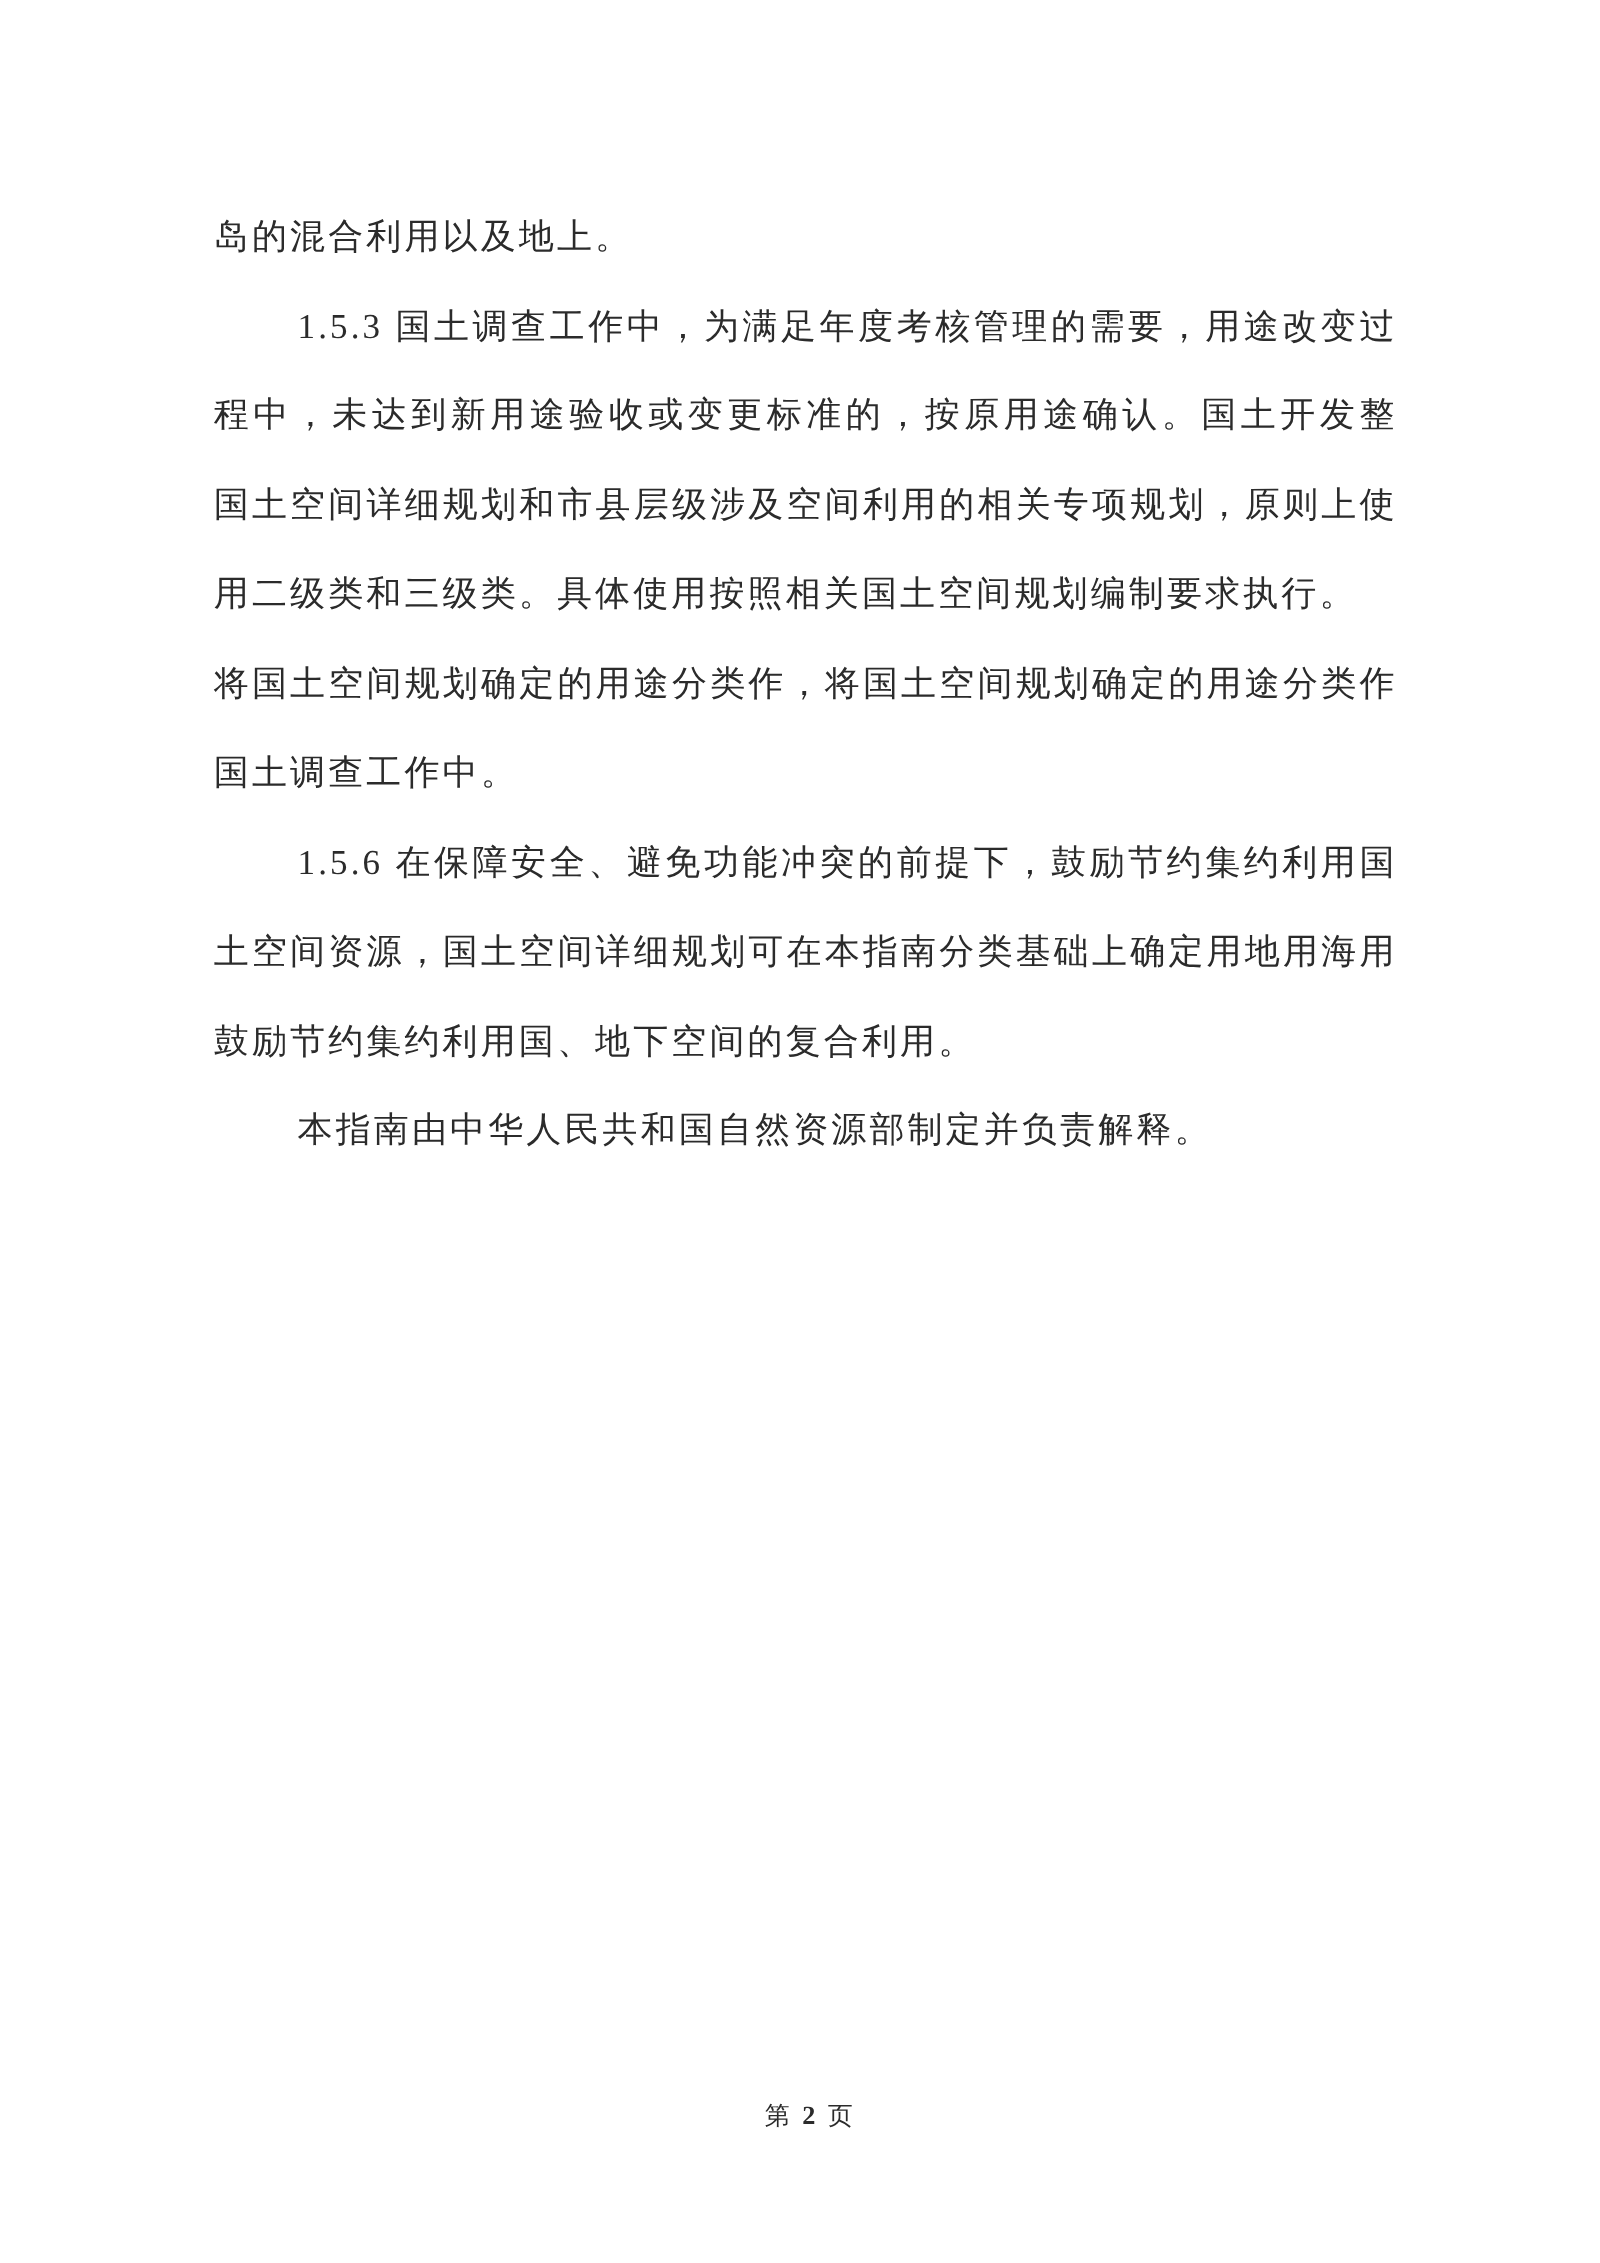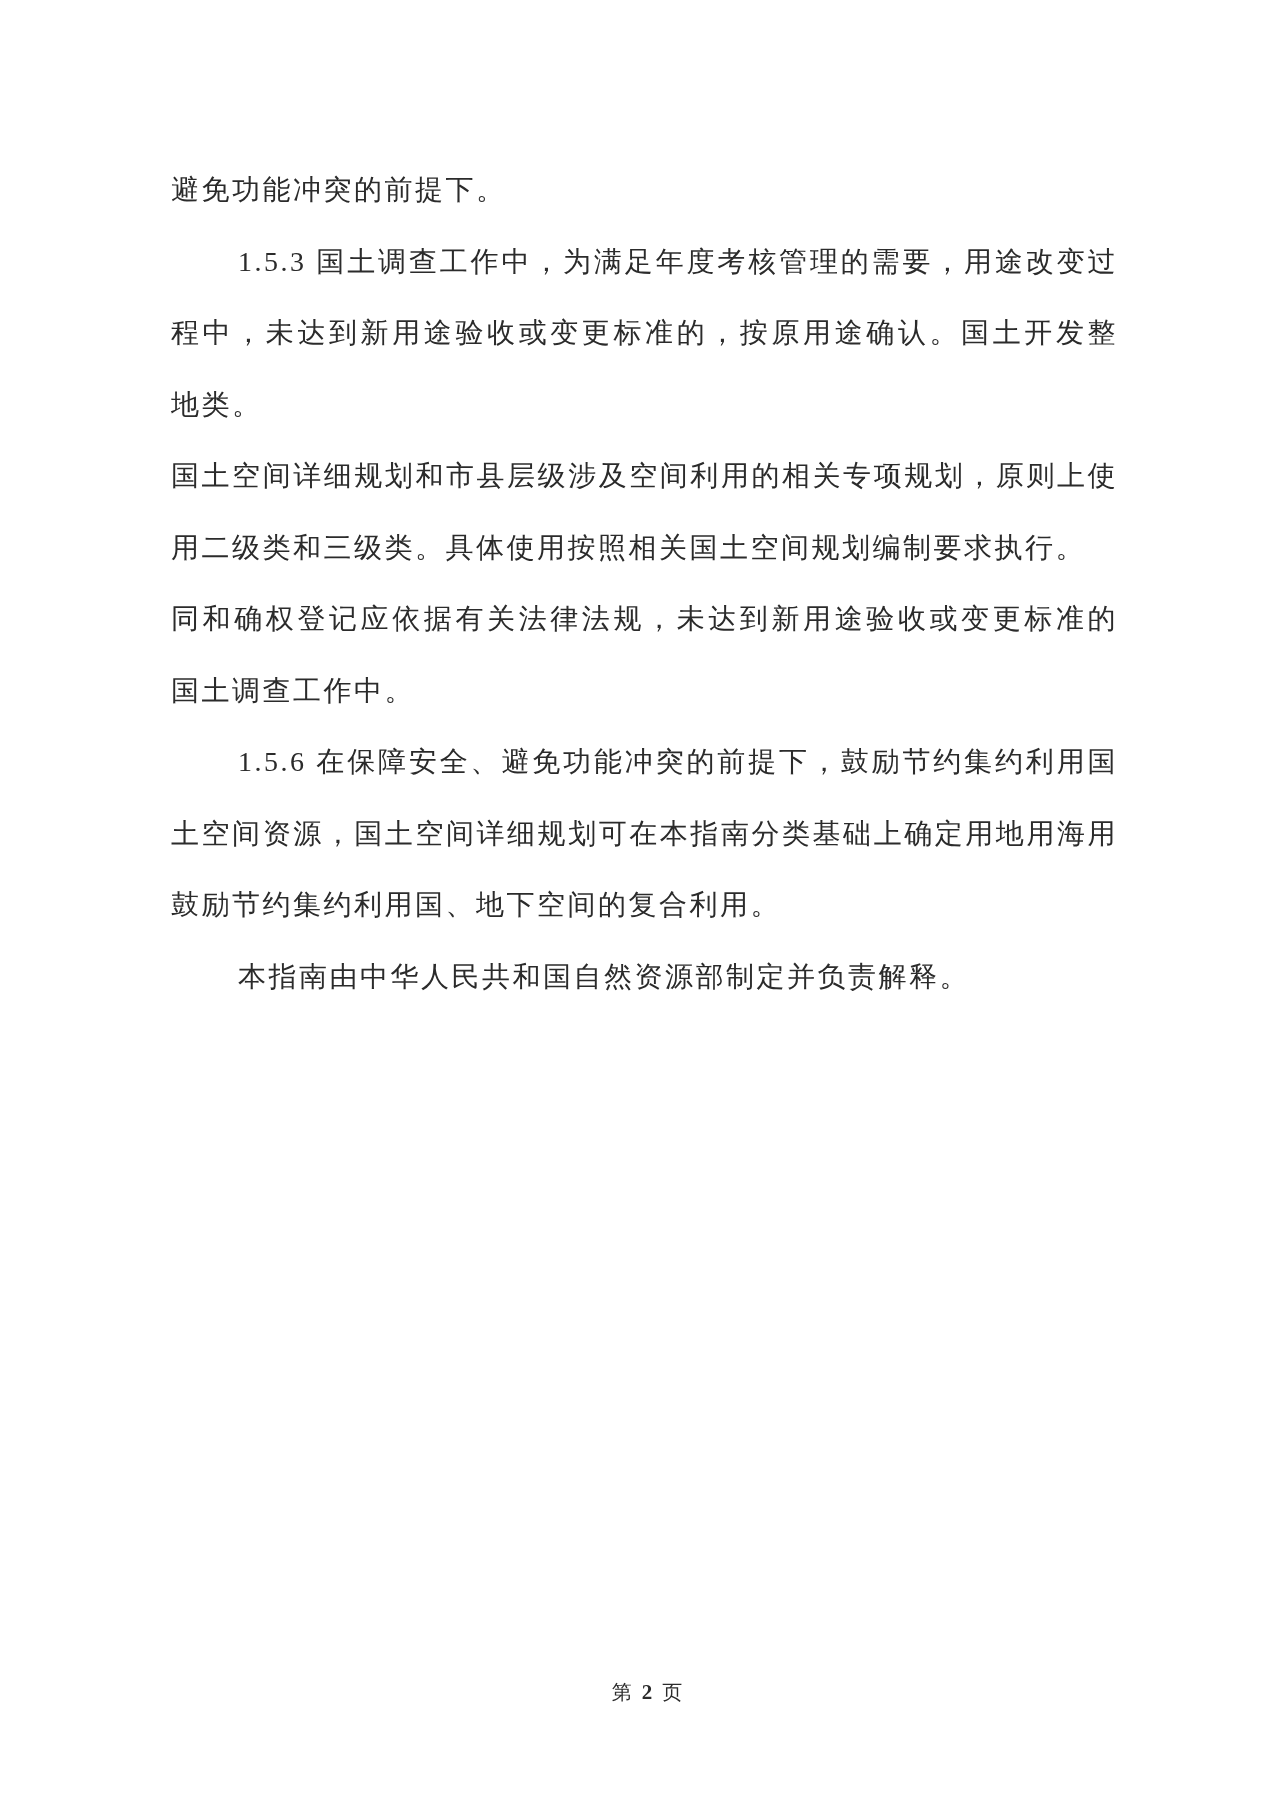--- a/index.html
+++ b/index.html
@@ -59,27 +59,26 @@
   .footer .pagenum {
     font-weight: bold;
     font-size: 21px;
   }
 </style>
 </head>
 <body>
 
 <div class="page">
   <div class="content">
-    <div class="line">避免功能冲突的前提下。</div>
+    <div class="line">岛的混合利用以及地上。</div>
     <div class="line ind jus">1.5.3 国土调查工作中，为满足年度考核管理的需要，用途改变过</div>
     <div class="line jus">程中，未达到新用途验收或变更标准的，按原用途确认。国土开发整治、</div>
-    <div class="line">地类。</div>
     <div class="line jus">国土空间详细规划和市县层级涉及空间利用的相关专项规划，原则上使</div>
     <div class="line">用二级类和三级类。具体使用按照相关国土空间规划编制要求执行。</div>
-    <div class="line jus">同和确权登记应依据有关法律法规，未达到新用途验收或变更标准的</div>
+    <div class="line jus">将国土空间规划确定的用途分类作，将国土空间规划确定的用途分类作</div>
     <div class="line">国土调查工作中。</div>
     <div class="line ind jus">1.5.6 在保障安全、避免功能冲突的前提下，鼓励节约集约利用国</div>
     <div class="line jus">土空间资源，国土空间详细规划可在本指南分类基础上确定用地用海用</div>
     <div class="line">鼓励节约集约利用国、地下空间的复合利用。</div>
     <div class="line ind">本指南由中华人民共和国自然资源部制定并负责解释。</div>
   </div>
 
   <div class="footer">
     <span>第</span><span class="pagenum">2</span><span>页</span>
   </div>

